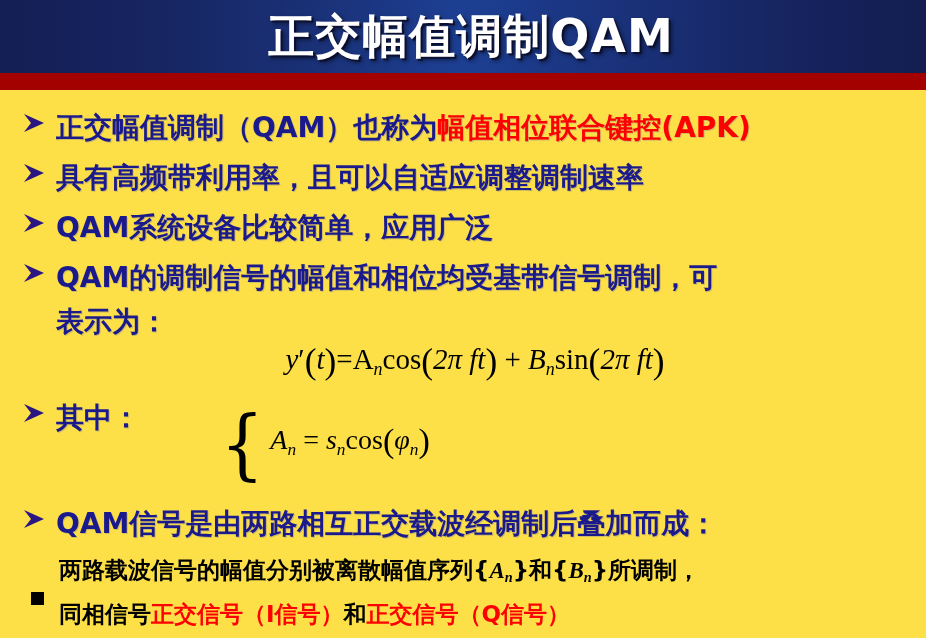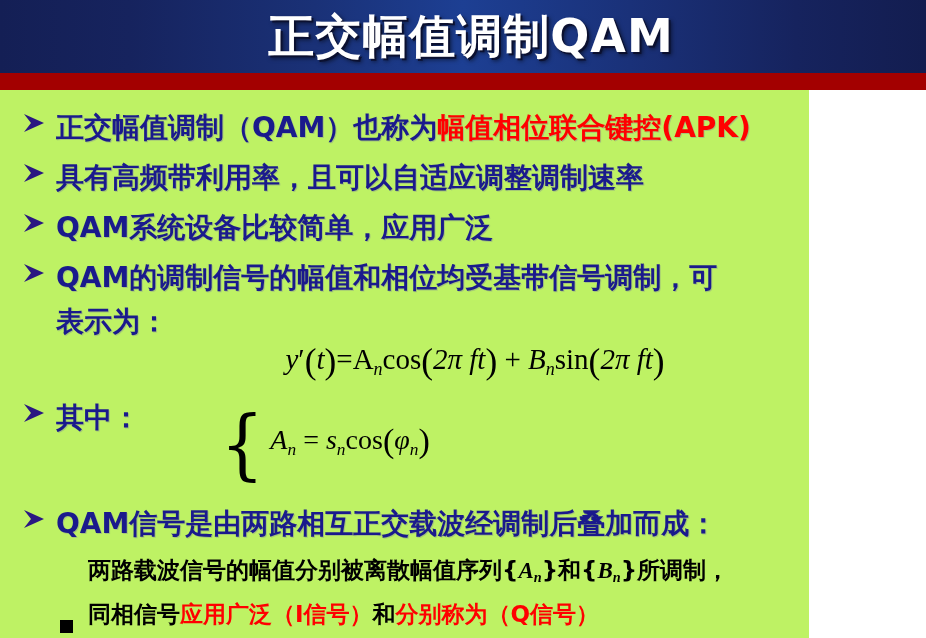--- a/index.html
+++ b/index.html
@@ -54,23 +54,23 @@
     width: 926px;
     height: 17px;
     background: #a30000;
   }
 
   
   #content {
     position: absolute;
     left: 0;
     top: 90px;
-    width: 809px;
+    width: 926px;
     height: 548px;
-    background: #bef264;
+    background: #fde047;
   }
 
   .bullet-row {
     position: relative;
     display: flex;
     align-items: flex-start;
     padding-left: 22px;
   }
   .arrow-icon {
     flex: 0 0 auto;
@@ -150,22 +150,22 @@
 
   
   #sub-block {
     position: absolute;
     left: 0;
     top: 462px;
     width: 926px;
   }
   .subbullet-row {
     display: flex;
-    align-items: flex-end;
-    padding-left: 60px;
+    align-items: center;
+    padding-left: 31px;
   }
   .square-icon {
     flex: 0 0 auto;
     width: 28px;
     margin-top: 12px;
   }
   .square-icon i {
     display: block;
     width: 13px;
     height: 13px;
@@ -268,18 +268,18 @@
     <span class="btext">QAM信号是由两路相互正交载波经调制后叠加而成：</span>
   </div>
 
   <div id="sub-block">
     <div class="subbullet-row">
       <span class="square-icon">
           <i></i>
         </span>
       <span class="subtext">
         <span><span>两路载波信号的幅值分别被离散幅值序列</span><span>{</span><span class="vsym"><span>A</span><sub>n</sub></span><span>}</span><span>和</span><span>{</span><span class="vsym"><span>B</span><sub>n</sub></span><span>}</span><span>所调制，</span></span><br>
-        <span><span>同相信号</span><span class="red">应用广泛（I信号）</span><span>和</span><span class="red">分别称为（Q信号）</span></span>
+        <span><span>同相信号</span><span class="red">正交信号（I信号）</span><span>和</span><span class="red">正交信号（Q信号）</span></span>
       </span>
     </div>
   </div>
 
 </div>
 
 </body></html>

